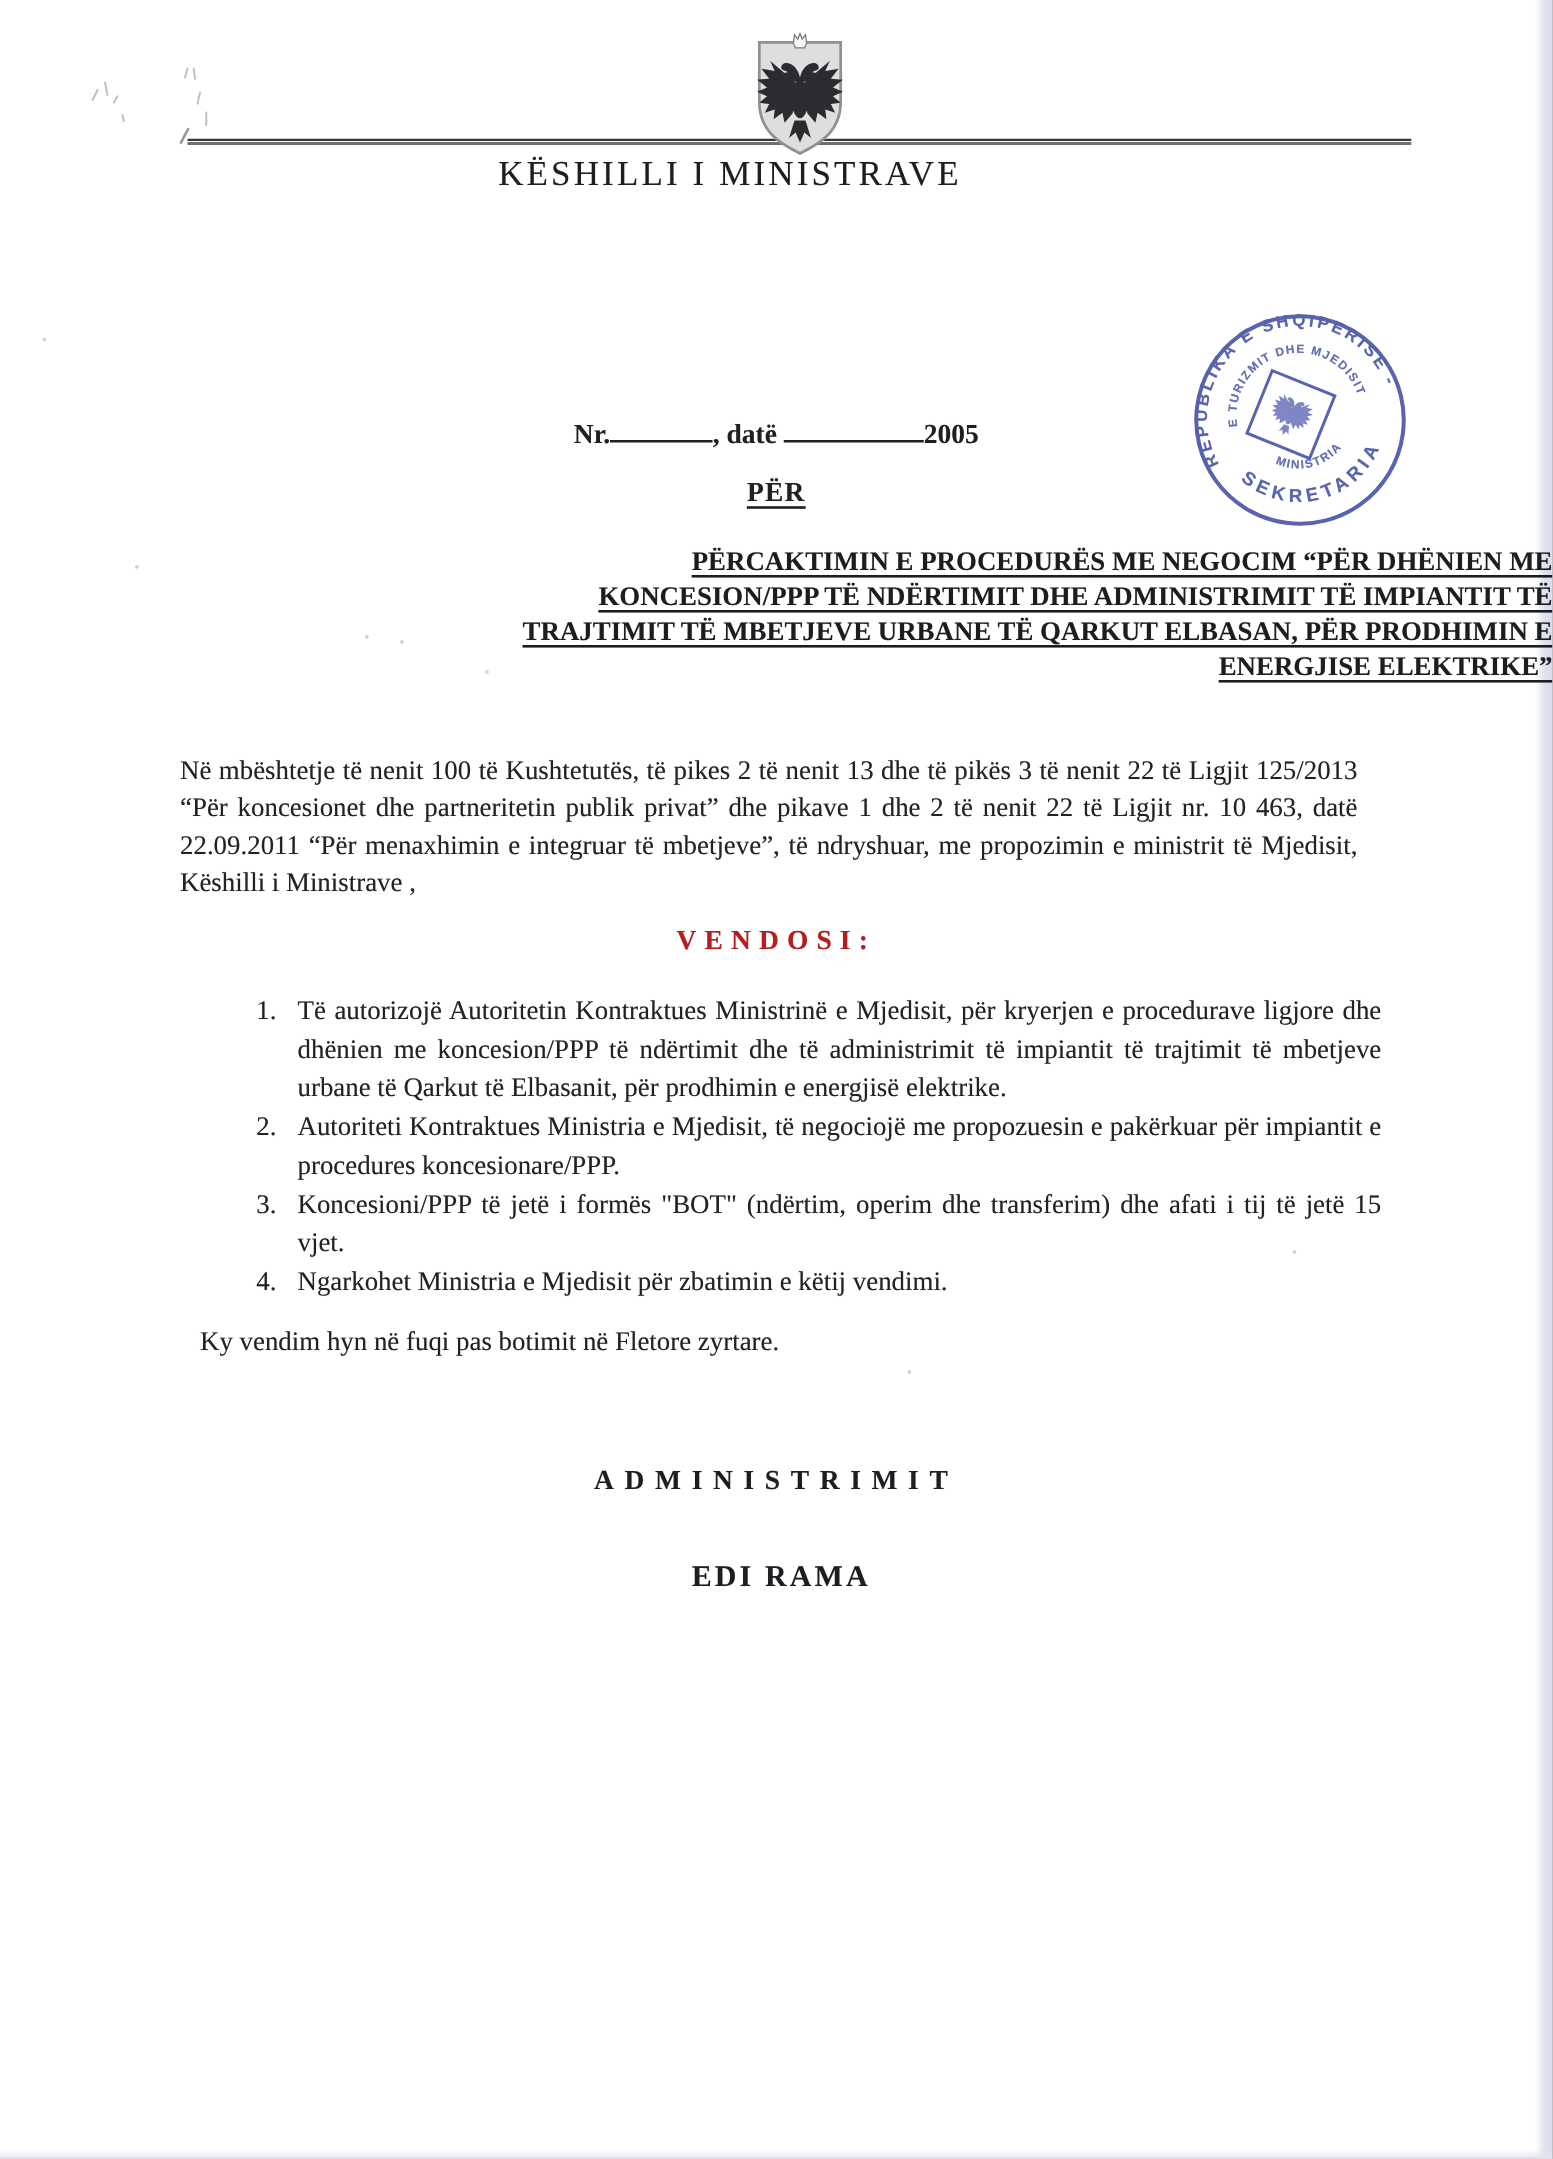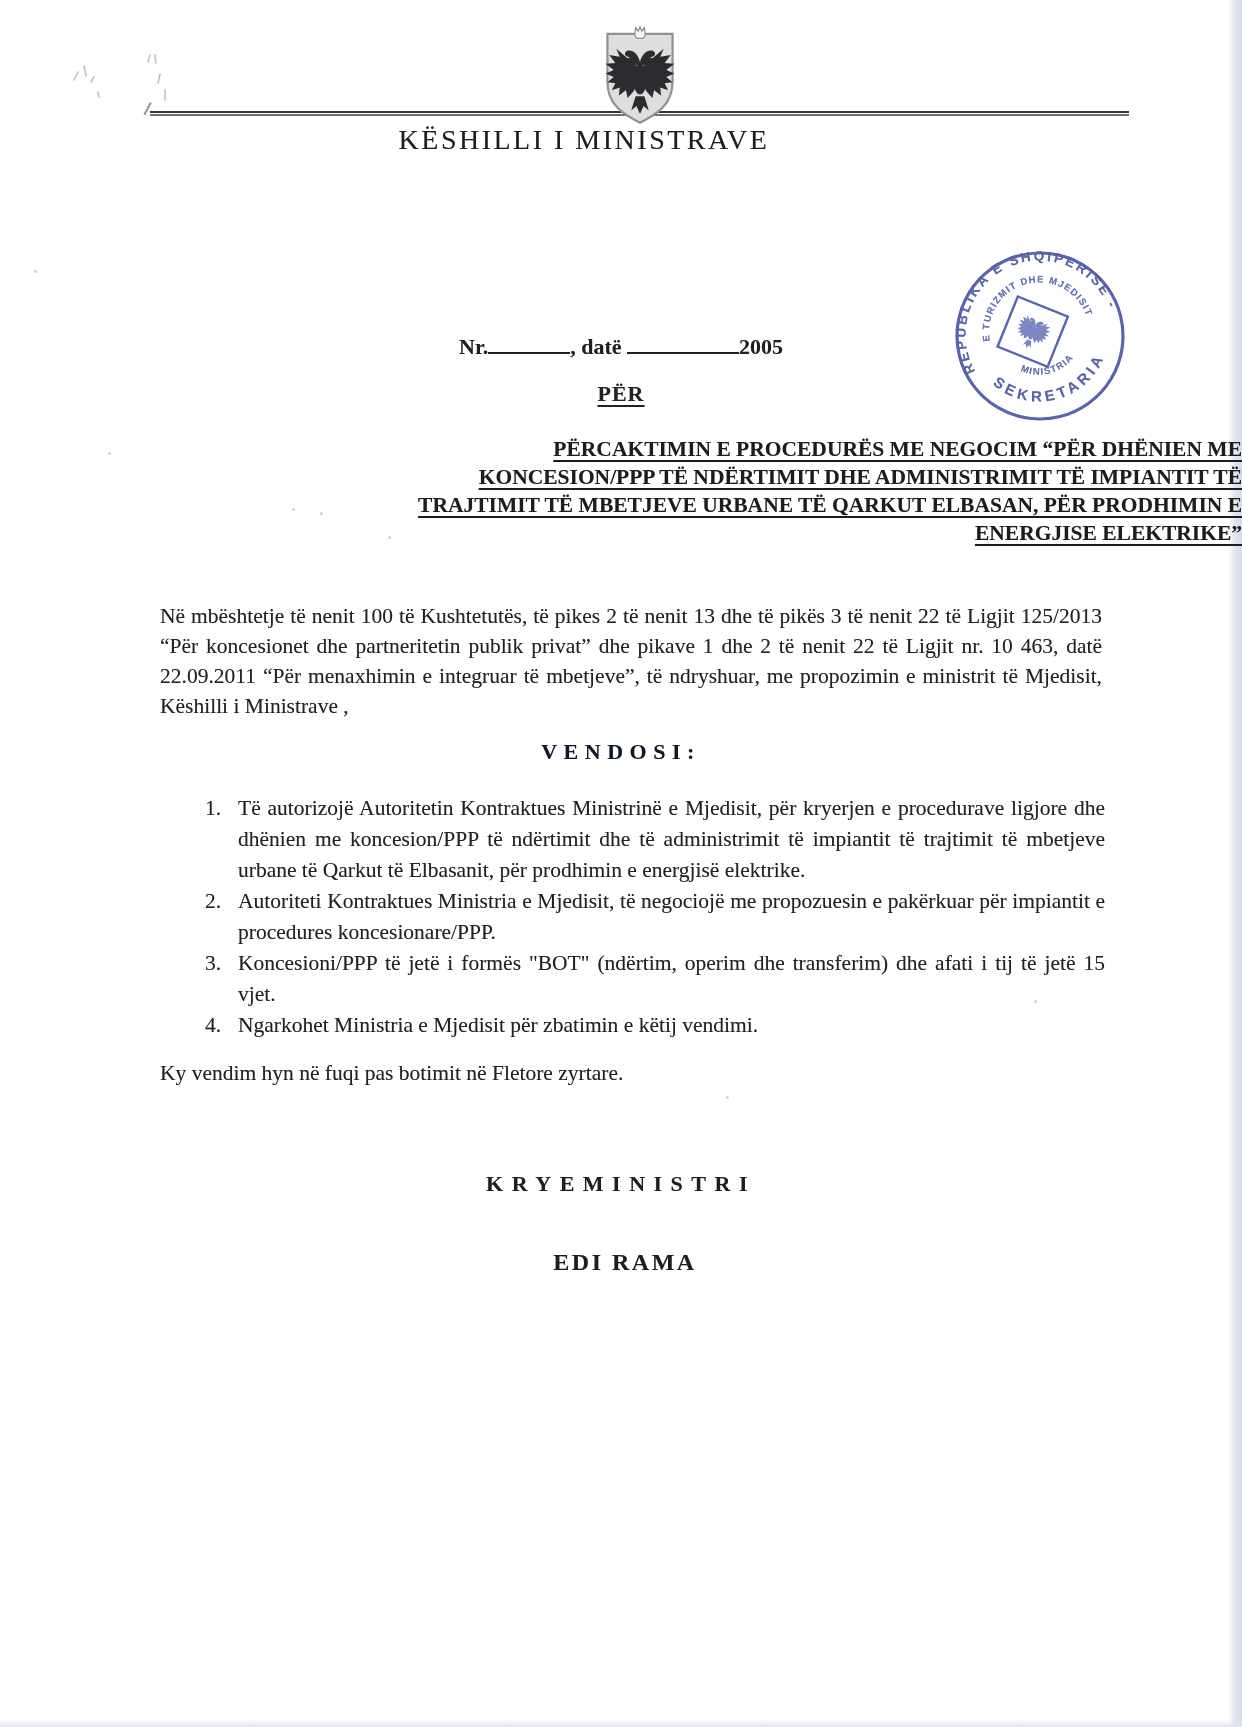--- a/index.html
+++ b/index.html
@@ -41,24 +41,24 @@
   .nr-line { position:absolute; top:332px; left:0; width:100%; text-align:center;
     font-weight:bold; font-size:22px; color:#1f1f23; }
   .blank { display:inline-block; border-bottom:2px solid #1f1f23; height:20px; vertical-align:baseline; }
   .blank-1 { width:82px; }
   .blank-2 { width:112px; }
   .per { position:absolute; top:381px; left:0; width:100%; text-align:center;
     font-weight:bold; font-size:22px; letter-spacing:1px; }
   .underlined { text-decoration:underline; text-decoration-thickness:2px; text-underline-offset:4px; }
   .title { position:absolute; top:435px; left:0; width:100%; text-align:right;
     font-weight:bold; font-size:21.5px; line-height:28px; color:#1d1d21; }
-  .preamble { position:absolute; top:601px; left:160px; width:942px;
+  .preamble { position:absolute; top:601px; left:144px; width:942px;
     font-size:21.5px; line-height:30px; text-align:justify; }
   .vendosi { position:absolute; top:739px; left:0; width:100%; text-align:center;
-    font-weight:bold; font-size:22px; letter-spacing:6.5px; color:#0f172a; }
+    font-weight:bold; font-size:22px; letter-spacing:6.5px; color:#b91c1c; }
   .list { position:absolute; top:793px; left:205px; width:900px;
     font-size:21.5px; line-height:31px; }
   .list-item { display:flex; }
   .item-num { flex:none; width:33px; }
   .item-text { flex:1; text-align:justify; }
   .closing { position:absolute; top:1061px; left:160px; font-size:21.5px; }
   .pm-title { position:absolute; top:1171px; left:0; width:100%; text-align:center;
     font-weight:bold; font-size:22px; letter-spacing:8.5px; color:#1e1e22; }
   .pm-name { position:absolute; top:1249px; left:4px; width:100%; text-align:center;
     font-weight:bold; font-size:24px; letter-spacing:2.5px; color:#1e1e22; }
@@ -181,16 +181,16 @@
       <span class="item-text">Koncesioni/PPP të jetë i formës "BOT" (ndërtim, operim dhe transferim) dhe afati i tij të jetë 15 vjet.</span>
     </div>
     <div class="list-item">
       <span class="item-num">4.</span>
       <span class="item-text">Ngarkohet Ministria e Mjedisit për zbatimin e këtij vendimi.</span>
     </div>
   </div>
 
   <div class="closing">Ky vendim hyn në fuqi pas botimit në Fletore zyrtare.</div>
 
-  <div class="pm-title">KRYEMINISTRI</div>
+  <div class="pm-title">ADMINISTRIMIT</div>
   <div class="pm-name">EDI RAMA</div>
 
 </div>
 
 </body></html>

